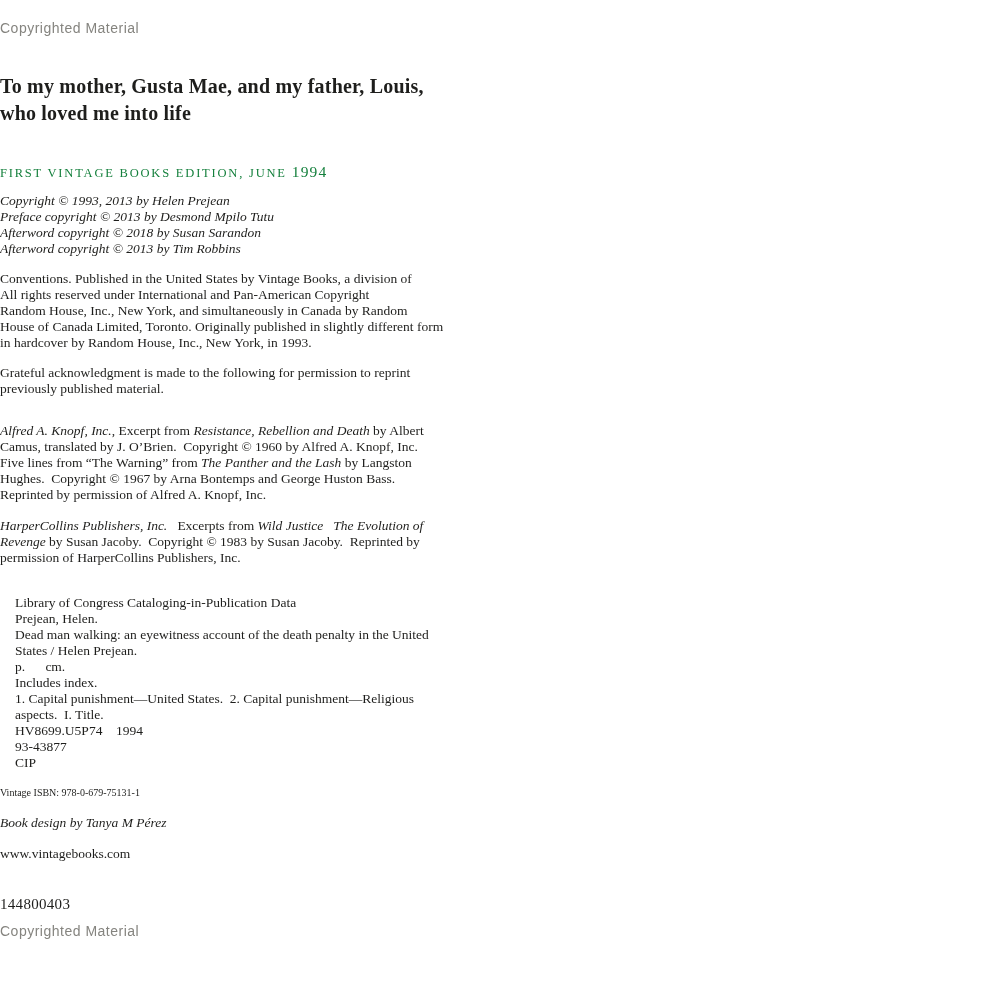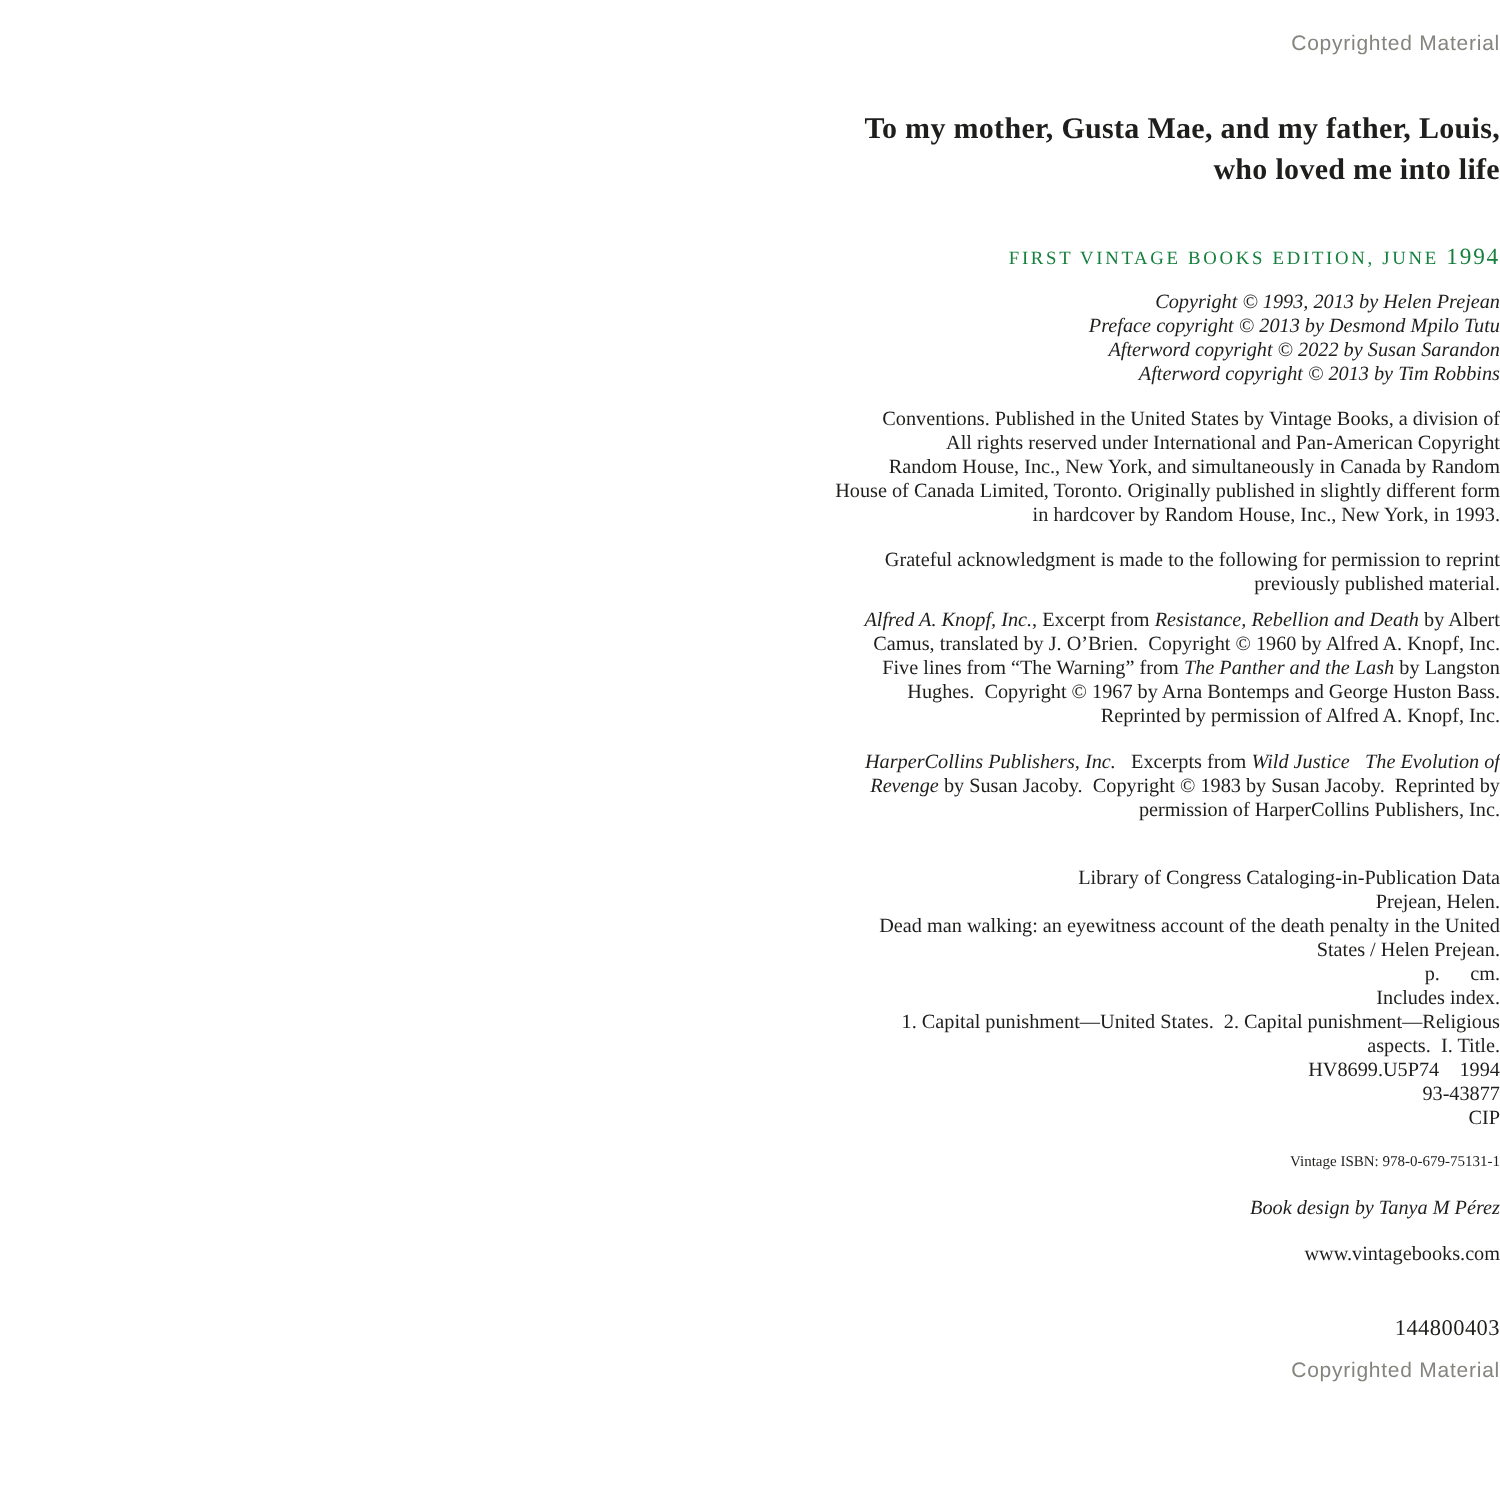--- a/index.html
+++ b/index.html
@@ -3,21 +3,21 @@
 <meta charset="utf-8">
 <style>
   html,body{margin:0;padding:0;}
   body{background:#ffffff;}
   .page{
     position:relative;
     width:1000px;height:1000px;
     background:#ffffff;
     font-family:"Liberation Serif","DejaVu Serif",serif;
     color:#1e1e1c;
-    text-align:right;
+    text-align:left;
     overflow:hidden;
   }
   .watermark{
     font-family:"Liberation Sans","DejaVu Sans",sans-serif;
     font-size:14px;
     color:#85847f;
     letter-spacing:0.5px;
   }
   .watermark.top{padding-top:20px;}
   .watermark.bottom{margin-top:11px;}
@@ -43,21 +43,21 @@
   .line{
     font-size:13.5px;
     line-height:16px;
     white-space:pre;
   }
   .it{font-style:italic;}
   .copyright-block{margin-top:12px;}
   .copyright-block .line{font-style:italic;}
   .rights-block{margin-top:14px;}
   .ack-block{margin-top:14px;}
-  .knopf-block{margin-top:8px;}
+  .knopf-block{margin-top:26px;}
   .harper-block{margin-top:15px;}
   .loc-block{margin-top:29px;padding-left:15px;}
   .isbn-line{margin-top:14px;font-size:10px;line-height:16px;white-space:pre;}
   .design-line{margin-top:14px;font-size:13.5px;line-height:16px;font-style:italic;white-space:pre;}
   .website-line{margin-top:15px;font-size:13.5px;line-height:16px;white-space:pre;}
   .code-line{margin-top:34px;font-size:15px;line-height:16px;letter-spacing:0.3px;}
 </style>
 </head>
 <body>
 
@@ -68,21 +68,21 @@
   <div class="dedication">
     <div class="ded-line">To my mother, Gusta Mae, and my father, Louis,</div>
     <div class="ded-line">who loved me into life</div>
   </div>
 
   <div class="edition"><span>FIRST VINTAGE BOOKS EDITION, JUNE </span><span class="year">1994</span></div>
 
   <div class="block copyright-block">
     <div class="line">Copyright © 1993, 2013 by Helen Prejean</div>
     <div class="line">Preface copyright © 2013 by Desmond Mpilo Tutu</div>
-    <div class="line">Afterword copyright © 2022 by Susan Sarandon</div>
+    <div class="line">Afterword copyright © 2018 by Susan Sarandon</div>
     <div class="line">Afterword copyright © 2013 by Tim Robbins</div>
   </div>
 
   <div class="block rights-block">
     <div class="line">Conventions. Published in the United States by Vintage Books, a division of</div>
     <div class="line">All rights reserved under International and Pan-American Copyright</div>
     <div class="line">Random House, Inc., New York, and simultaneously in Canada by Random</div>
     <div class="line">House of Canada Limited, Toronto. Originally published in slightly different form</div>
     <div class="line">in hardcover by Random House, Inc., New York, in 1993.</div>
   </div>

